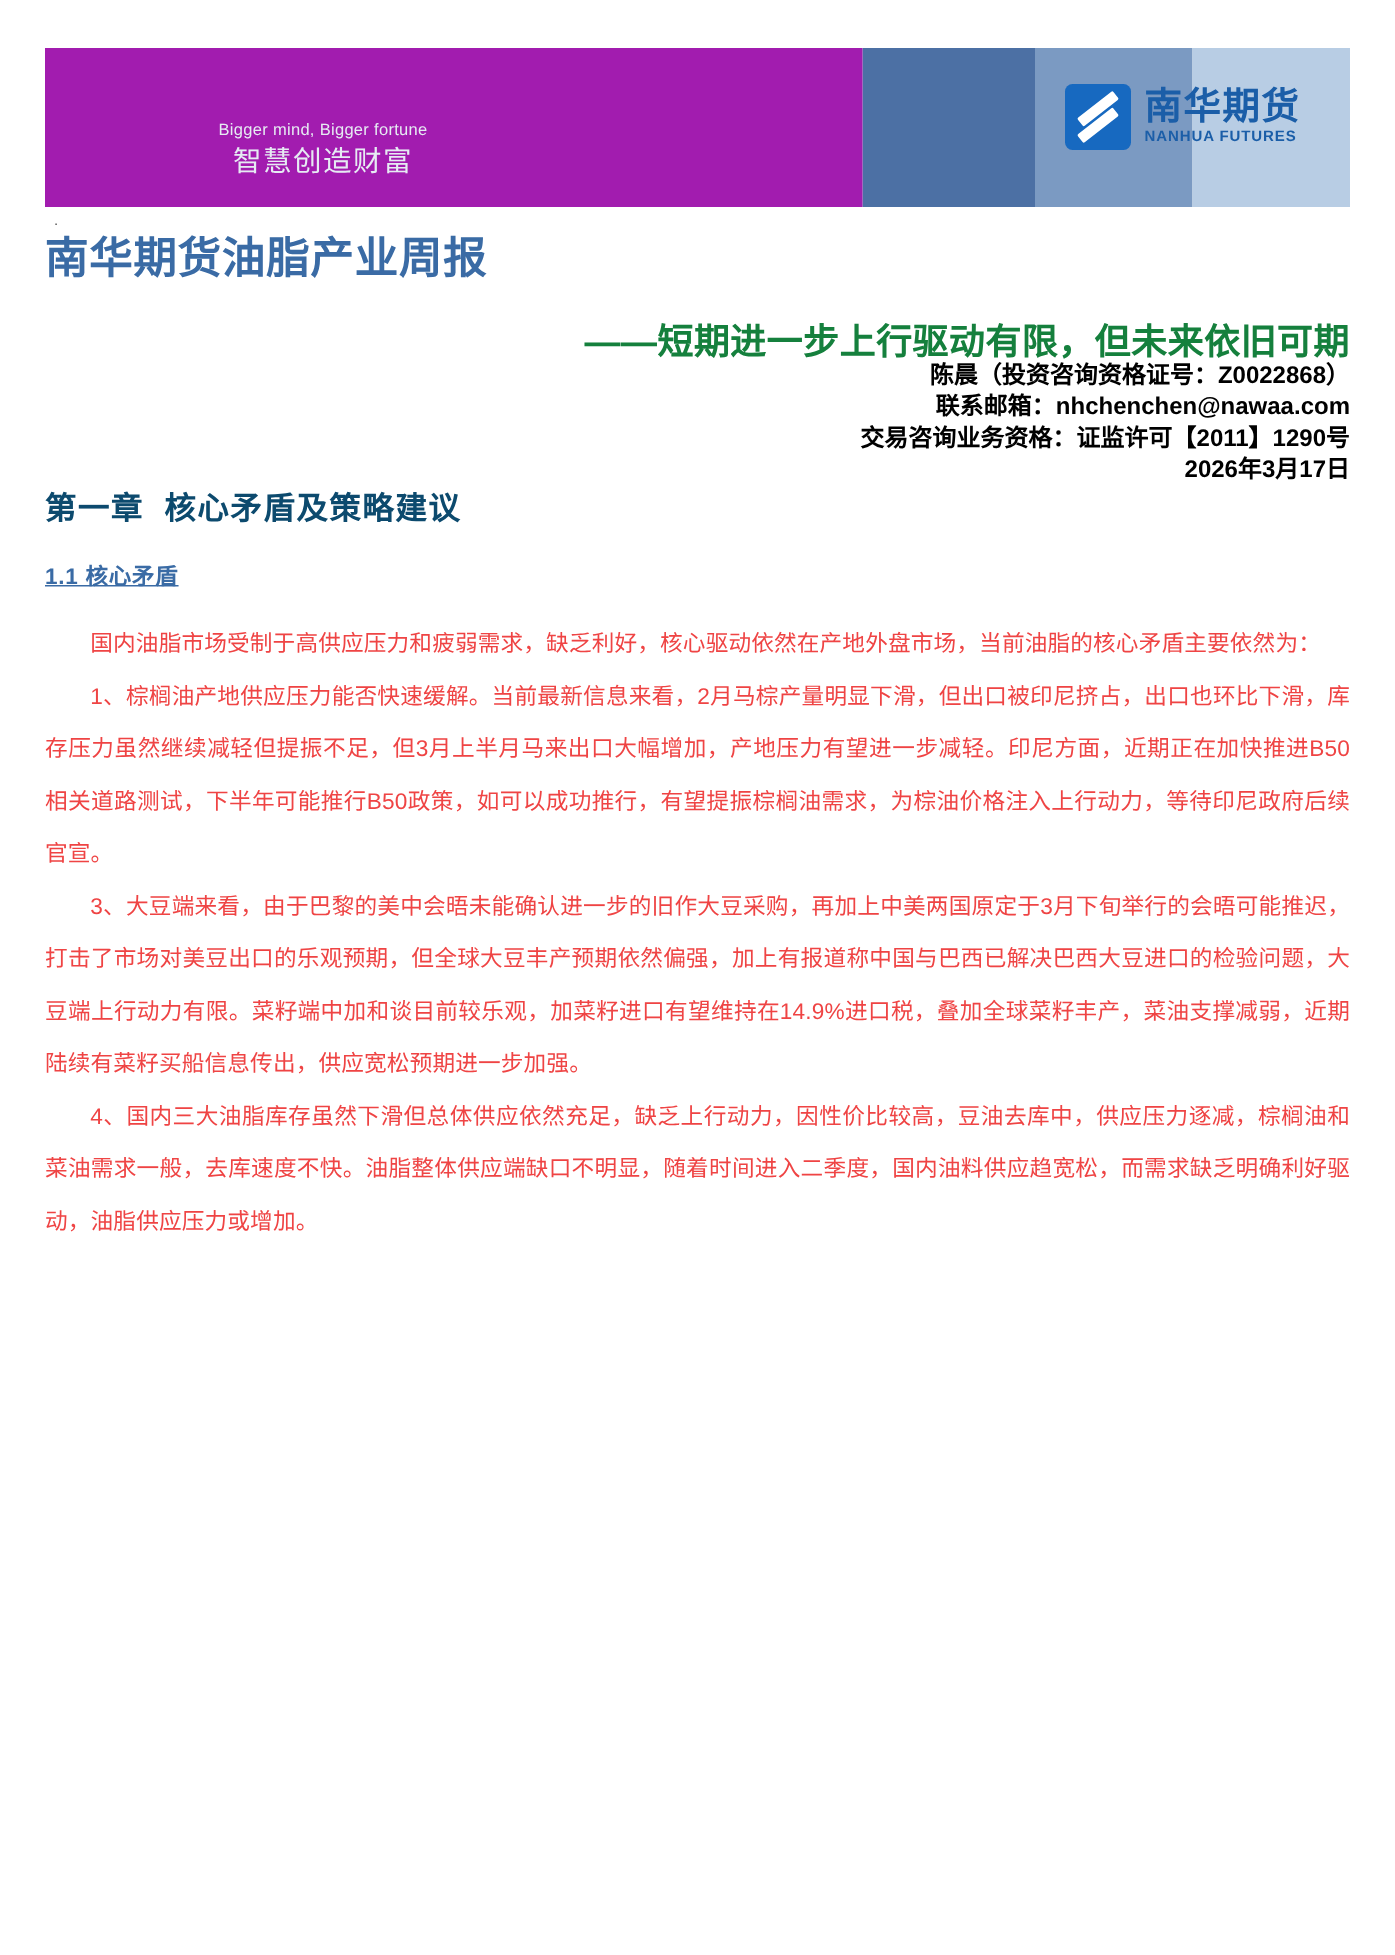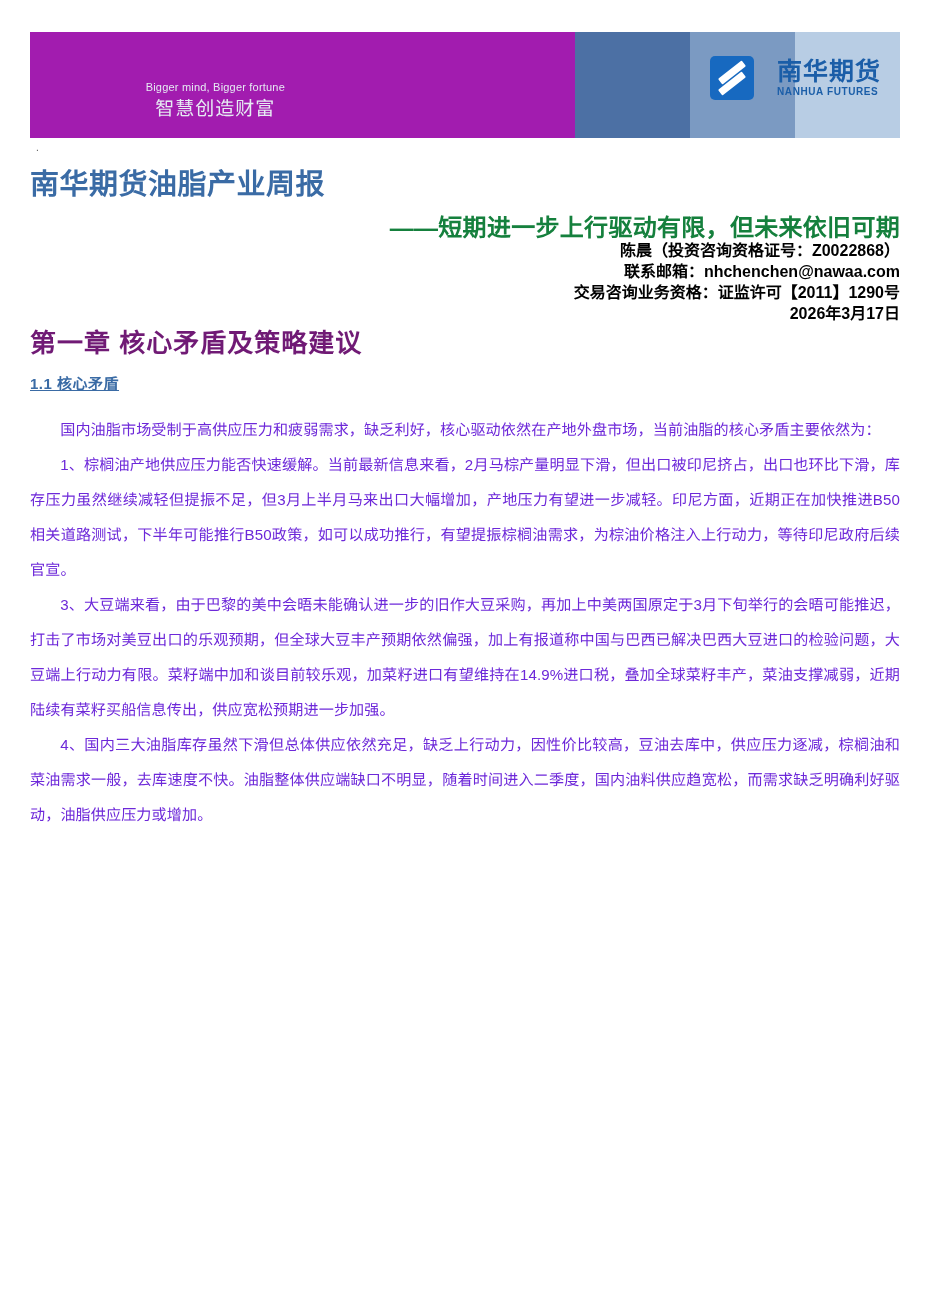--- a/index.html
+++ b/index.html
@@ -54,21 +54,21 @@
     margin-top: 2px;
   }
 
   
   .logo {
     position: absolute;
     left: 710px;
     top: 56px;
     display: flex;
     align-items: center;
-    gap: 23px;
+    gap: 9px;
   }
   .logo-mark {
     width: 44px;
     height: 44px;
     background: #1769c0;
     border-radius: 5px;
     position: relative;
     flex: none;
   }
   .logo-mark::before,
@@ -111,21 +111,21 @@
     top: 143px;
     font-size: 10px;
     color: #555;
     line-height: 1;
   }
 
   
   .doc-title {
     position: absolute;
     left: 30px;
-    top: 160px;
+    top: 148px;
     font-size: 29px;
     font-weight: 700;
     color: #3a6ba5;
     letter-spacing: 0.5px;
     white-space: nowrap;
   }
   .doc-subtitle {
     position: absolute;
     right: 30px;
     top: 208px;
@@ -146,25 +146,26 @@
     color: #000;
     line-height: 1.32;
   }
   .meta div { white-space: nowrap; }
 
   
   .h1 {
     position: absolute;
     left: 30px;
     top: 322px;
-    font-size: 26px;
-    font-weight: 700;
-    color: #701a75;
+    font-size: 21px;
+    font-weight: 700;
+    color: #0c4a6e;
     letter-spacing: 1px;
     white-space: nowrap;
+    font-family: Liberation Mono, monospace;
   }
   .h2 {
     position: absolute;
     left: 30px;
     top: 372px;
     font-size: 15px;
     font-weight: 700;
     color: #3a6ba5;
     letter-spacing: 0.5px;
     white-space: nowrap;
@@ -177,21 +178,21 @@
     left: 30px;
     top: 412px;
     width: 870px;
   }
   .para {
     font-size: 15.1px;
     line-height: 35px;
     text-align: justify;
     text-justify: inter-ideograph;
     text-indent: 2em;
-    color: #6d28d9;
+    color: #ef4444;
     letter-spacing: 0.1px;
   }
 </style>
 </head>
 <body>
 
 <div class="banner">
   <div class="band band-1">
     <div class="tagline">
       <div class="tagline-en">Bigger mind, Bigger fortune</div>

